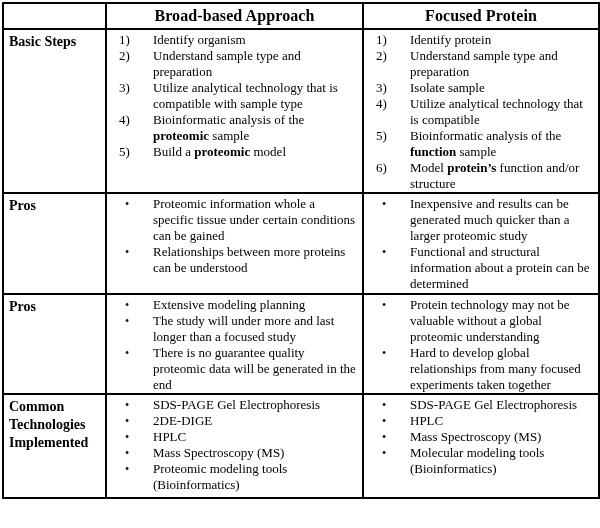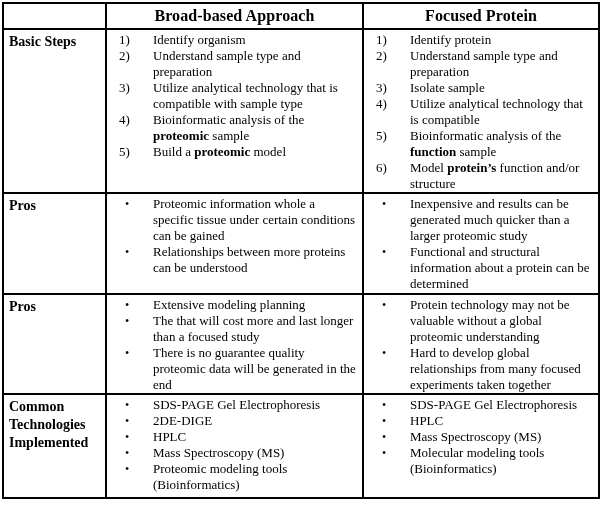--- a/index.html
+++ b/index.html
@@ -172,21 +172,21 @@
     <tr class="h-cons">
       <td class="label">Pros</td>
       <td class="list-cell">
         <div>
             <div class="li">
               <span class="marker bullet">•</span>
               <span class="txt">Extensive modeling planning</span>
             </div>
             <div class="li">
               <span class="marker bullet">•</span>
-              <span class="txt">The that will cost more and last longer than a focused study</span>
+              <span class="txt">The study will under more and last longer than a focused study</span>
             </div>
             <div class="li">
               <span class="marker bullet">•</span>
               <span class="txt">There is no guarantee quality proteomic data will be generated in the end</span>
             </div>
           </div>
       </td>
       <td class="list-cell">
         <div>
             <div class="li">

